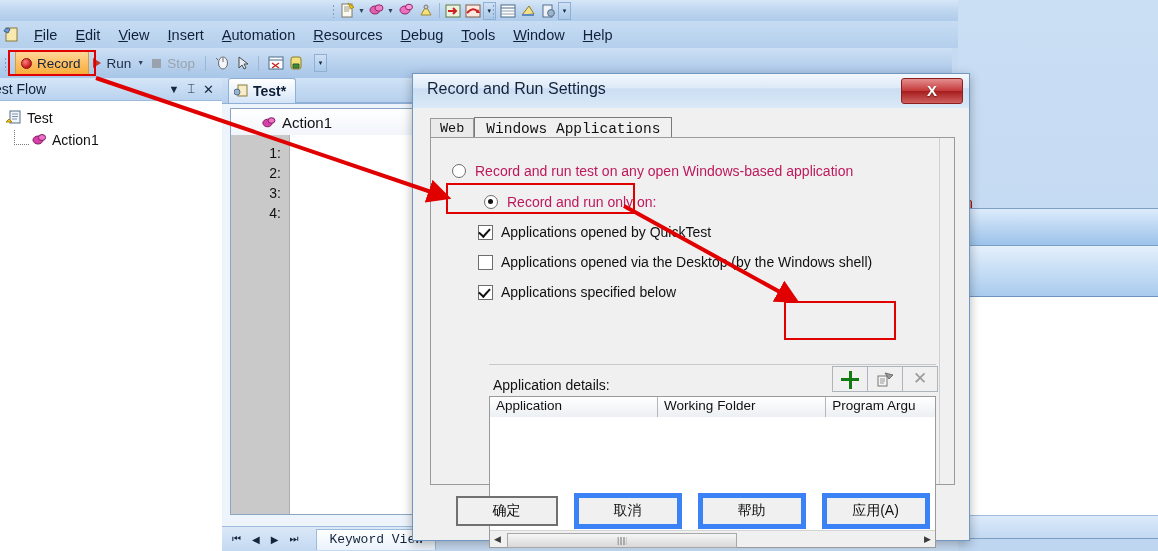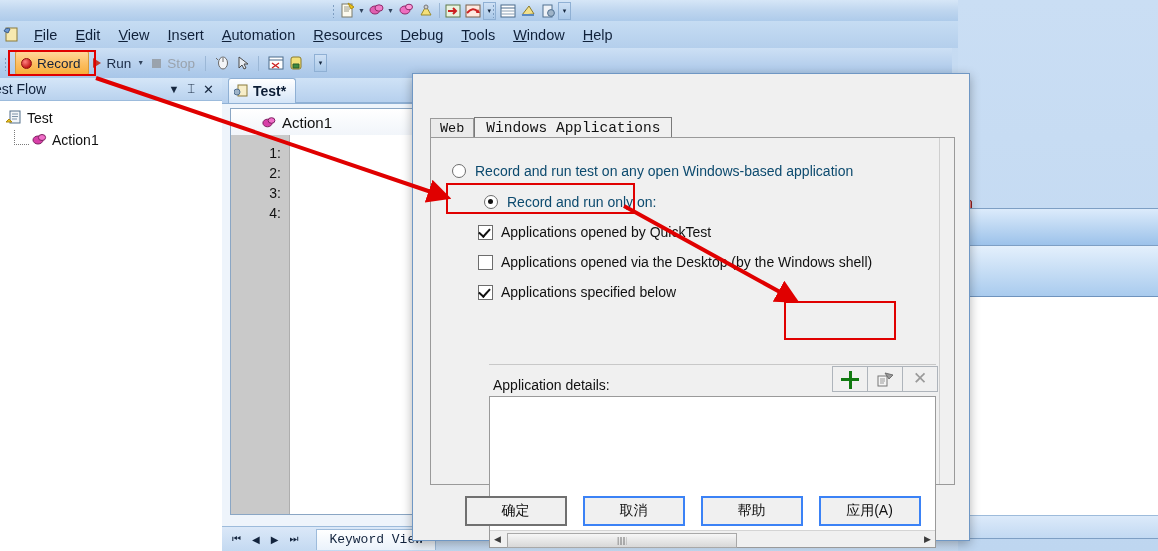--- a/index.html
+++ b/index.html
@@ -189,33 +189,33 @@
 
   .tabstrip{
     position:absolute;left:17px;top:8px;right:14px;height:22px;
     display:flex;align-items:flex-end;
   }
   .dtab{
     font-family:"Liberation Mono","DejaVu Sans Mono",monospace;
     font-size:13.5px;color:#111;
     padding:2px 9px 2px 9px;height:20px;box-sizing:border-box;
     border:1px solid #9a9a9a;border-bottom:none;background:#eaeaea;
-    display:flex;align-items:flex-start;
+    display:flex;align-items:center;
   }
   .dtab.active{background:#f0f0f0;border-color:#7a7a7a;height:22px;margin-bottom:-1px;
      font-size:14.5px;padding:2px 11px;}
   .tabstrip-fill{flex:1;border-bottom:1px solid #9a9a9a;height:1px;align-self:flex-end;}
 
   .tabpane{
     position:absolute;left:17px;top:29px;right:14px;bottom:55px;
     background:#f0f0f0;border:1px solid #9a9a9a;
   }
   .pane-scroll{position:absolute;right:0;top:0;width:14px;bottom:0;background:#f0f0f0;border-left:1px solid #cfcfcf;}
 
-  .radio-row{position:absolute;display:flex;align-items:center;font-size:14px;color:#0c4a6e;}
+  .radio-row{position:absolute;display:flex;align-items:center;font-size:14px;color:#be185d;}
   .radio{
     width:12px;height:12px;border-radius:50%;
     background:#fff;border:1px solid #6d6d6d;margin-right:9px;position:relative;flex:none;
   }
   .radio.checked:after{
     content:"";position:absolute;left:3px;top:3px;width:5px;height:5px;border-radius:50%;background:#111;
   }
   .cb-row{position:absolute;display:flex;align-items:center;font-size:14px;color:#111;}
   .cbx{
     width:13px;height:13px;background:#fff;border:1px solid #6d6d6d;margin-right:8px;
@@ -264,21 +264,21 @@
     position:absolute;left:2px;top:1px;width:228px;height:13px;
     background:linear-gradient(180deg,#f6f6f6,#d8d8d8);border:1px solid #a8a8a8;
   }
   .hs-grip{position:absolute;left:50%;top:3px;transform:translateX(-50%);
     width:9px;height:8px;
     background-image:linear-gradient(90deg,#6f6f6f 1px,transparent 1px);
     background-size:3px 8px;}
 
   .dlg-footer{position:absolute;left:17px;right:14px;bottom:12px;height:34px;display:flex;align-items:center;gap:16px;justify-content:center;}
   .fbtn{
-    width:98px;height:26px;background:#f0f0f0;border:2px solid #3b82f6;
+    width:98px;height:26px;background:#f0f0f0;border:5px solid #3b82f6;
     font-size:14px;color:#111;display:flex;align-items:center;justify-content:center;
     font-family:"Liberation Sans",sans-serif;
   }
   .fbtn.default{border:2px solid #707070;}
 
   
   .anno-box{position:absolute;border:2px solid #e00000;box-sizing:border-box;pointer-events:none;}
   .anno-svg{position:absolute;left:0;top:0;width:1158px;height:551px;pointer-events:none;}
 </style>
 </head>
@@ -510,20 +510,24 @@
     <div class="rp-closebtn"></div>
     <div class="rp-inner">
       <div class="rp-head1"></div>
       <div class="rp-head2"></div>
       <div class="rp-body"></div>
       <div class="rp-foot"></div>
     </div>
   </div>
 
   <div class="dialog">
+    <div class="dlg-titlebar">
+      <div class="dlg-title">Record and Run Settings</div>
+      <div class="dlg-close">X</div>
+    </div>
 
     <div class="dlg-body">
 
       <div class="tabstrip">
         <div class="dtab">
           <span>Web</span>
         </div>
         <div class="dtab active">
           <span>Windows Applications</span>
         </div>
@@ -575,20 +579,25 @@
                 <path d="M8 1 l8 2 l-4 4 z" fill="#9a9a9a" stroke="#6f6f6f"></path>
               </svg>
             </span>
           </div>
           <div class="minibtn">
             <span class="xmark">✕</span>
           </div>
         </div>
 
         <div class="grid">
+          <div class="grid-head">
+            <div class="gh" style="width:170px;">Application</div>
+            <div class="gh" style="width:170px;">Working Folder</div>
+            <div class="gh" style="width:110px;border-right:none;">Program Argu</div>
+          </div>
           <div class="grid-body"></div>
           <div class="hscroll">
             <div class="hs-arrow">◀</div>
             <div class="hs-track">
               <div class="hs-thumb">
                 <span class="hs-grip"></span>
               </div>
             </div>
             <div class="hs-arrow">▶</div>
           </div>

